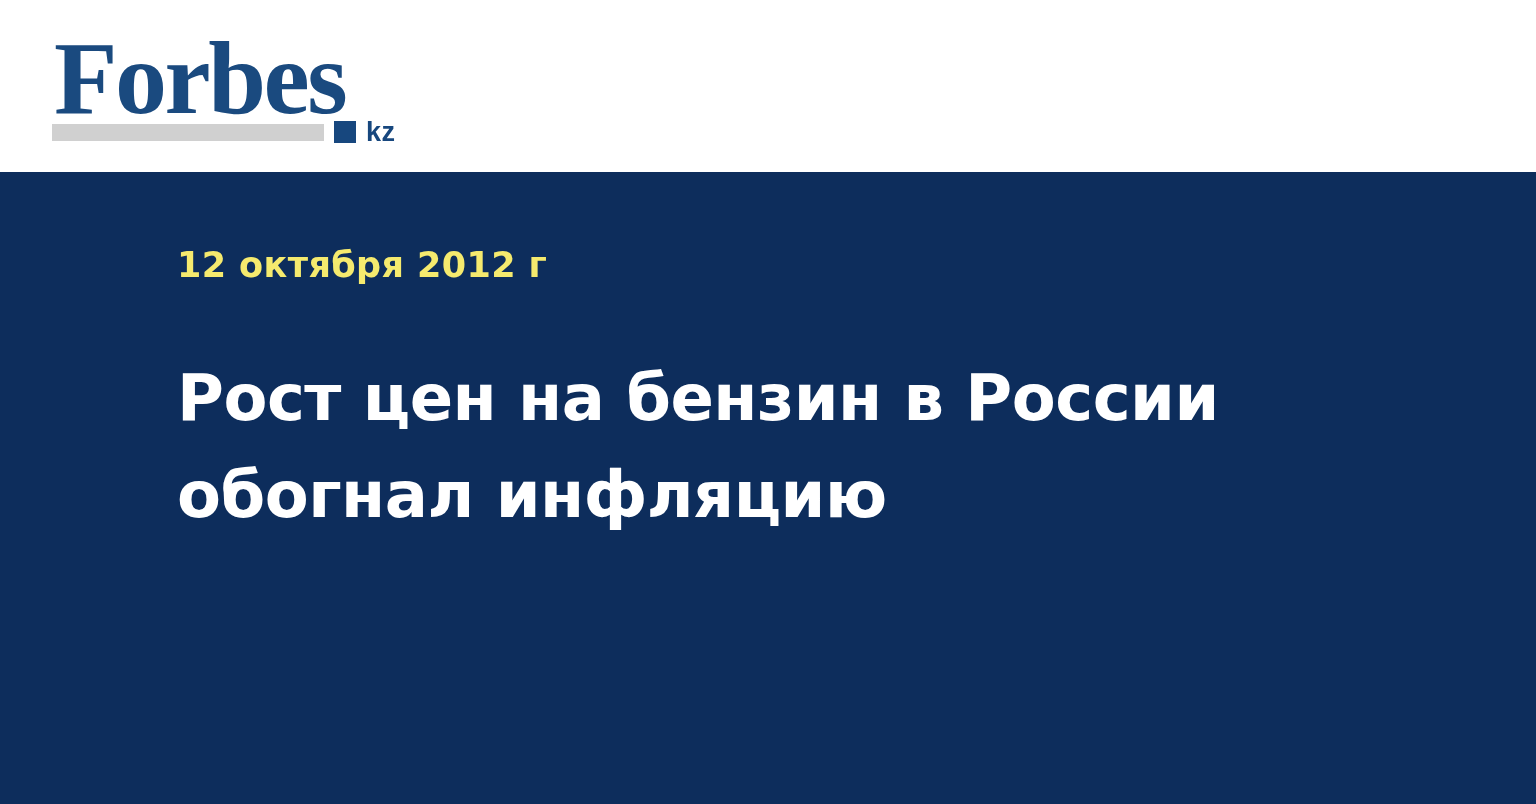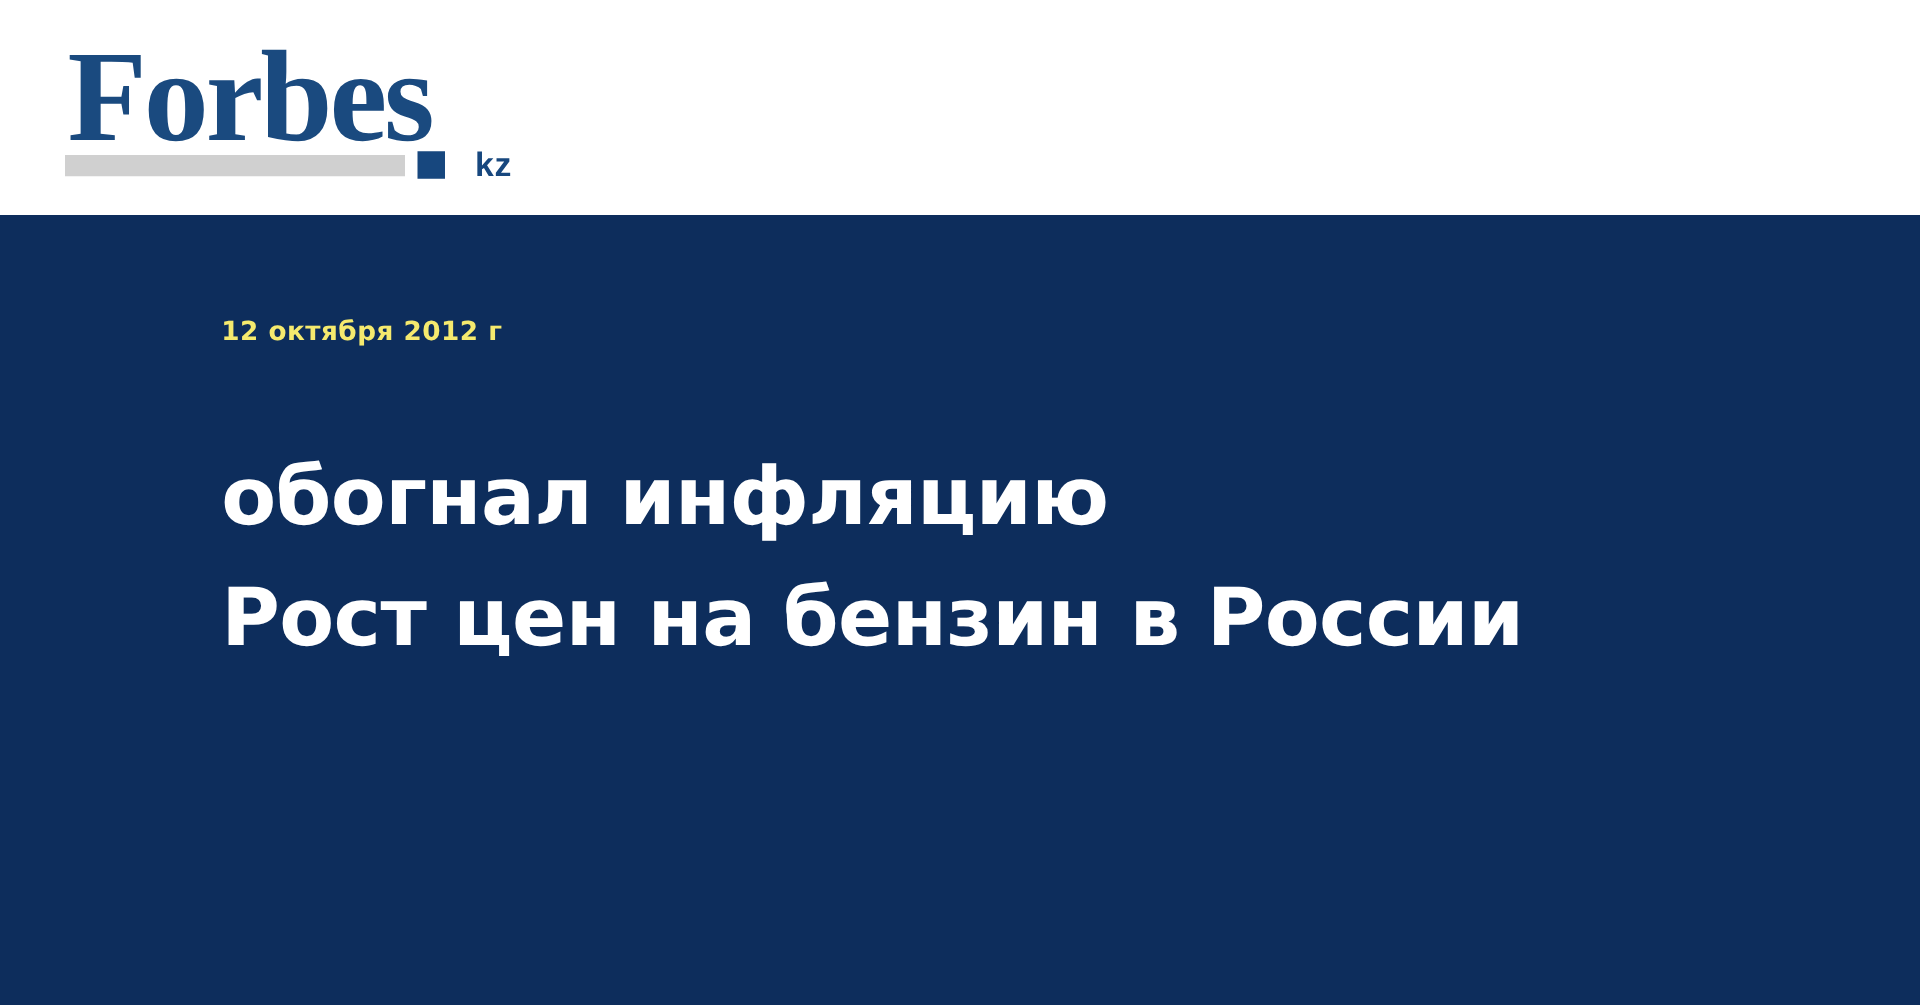--- a/index.html
+++ b/index.html
@@ -61,21 +61,21 @@
     width: 272px;
     height: 17px;
     background: #d0d0d0;
   }
 
   .logo-kz-group {
     position: absolute;
     left: 282px;
     top: 95px;
     display: flex;
-    gap: 24px;
+    gap: 10px;
     height: 22px;
   }
 
   .logo-kz-square {
     width: 22px;
     height: 22px;
     background: #17477e;
     flex: 0 0 auto;
   }
 
@@ -105,21 +105,21 @@
     top: 0;
     width: 1200px;
   }
 
   .article-date {
     position: absolute;
     left: 0;
     top: 76px;
     font-family: "DejaVu Sans", "Liberation Sans", sans-serif;
     font-weight: 700;
-    font-size: 21px;
+    font-size: 35px;
     line-height: 34px;
     letter-spacing: 0.4px;
     color: #f5ea6e;
     white-space: nowrap;
   }
 
   .article-title {
     position: absolute;
     left: 0;
     top: 178px;
@@ -153,20 +153,20 @@
       </div>
     </div>
   </div>
 
   <div class="article-panel">
     <div class="article-inner">
 
       <div class="article-date">12 октября 2012 г</div>
 
       <h1 class="article-title">
+        <span class="title-line">Рост цен на бензин в России</span>
         <span class="title-line">обогнал инфляцию</span>
-        <span class="title-line">Рост цен на бензин в России</span>
       </h1>
 
     </div>
   </div>
 
 </div>
 
 </body></html>

